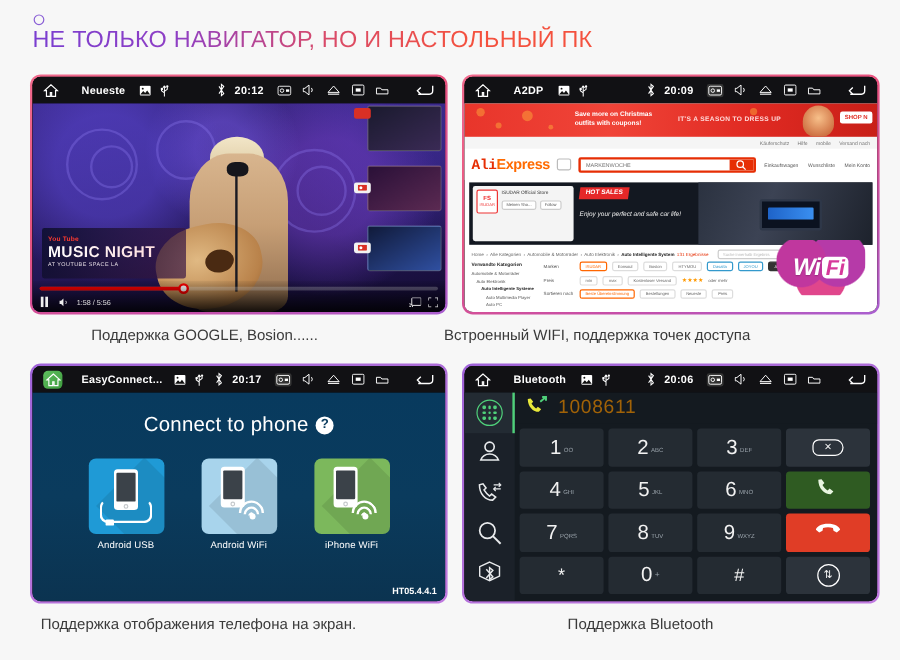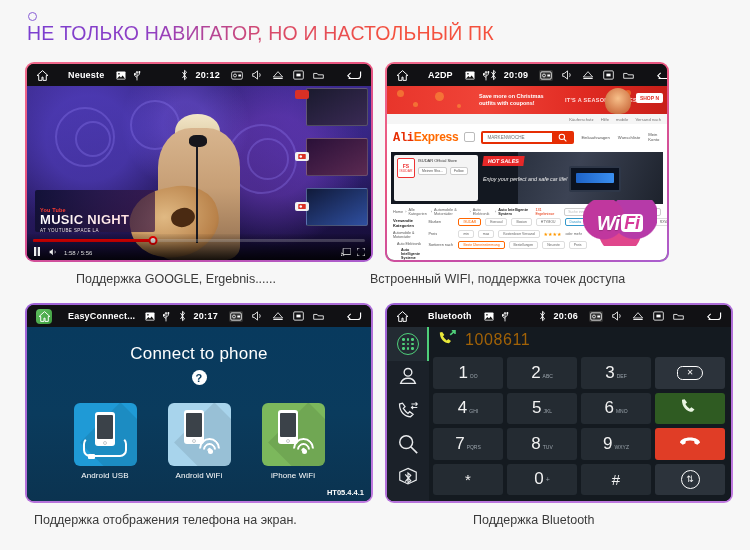--- a/index.html
+++ b/index.html
@@ -88,21 +88,21 @@
   .yt-tag{
     position:absolute; right:62px; width:14px; height:9px; border-radius:2px;
     background:#f2f2f2; display:flex; align-items:center; justify-content:center;
   }
   .yt-tag.g1{ top:4px; background:#d93025; }
   .yt-tag.g2{ top:66px; }
   .yt-tag.g3{ top:116px; }
   .yt-overlay{
     position:absolute; left:8px; bottom:28px; width:120px; height:42px;
     background:linear-gradient(110deg,rgba(12,14,44,.85),rgba(60,24,70,.7));
-    border-radius:2px; padding:17px 5px; color:#fff;
+    border-radius:2px; padding:7px 5px; color:#fff;
   }
   .yt-ov-logo{ font-size:5.5px; color:#ff3b30; font-weight:bold; letter-spacing:.2px; }
   .yt-ov-title{ font-size:13px; font-weight:bold; letter-spacing:.3px; line-height:1;
     background:linear-gradient(90deg,#ffffff,#ffd9d9); -webkit-background-clip:text; background-clip:text;
     -webkit-text-fill-color:transparent; }
   .yt-ov-sub{ font-size:4.5px; letter-spacing:.4px; color:#e8dfe6; margin-top:2px; }
   .yt-controls{
     position:absolute; left:0; right:0; bottom:0; height:26px;
     background:linear-gradient(180deg,rgba(0,0,0,.05),rgba(0,0,0,.85));
     display:flex; align-items:flex-end; padding:0 6px 4px;
@@ -193,21 +193,21 @@
     filter:blur(.2px);
   }
   .wifi-txt{ position:absolute; inset:0; display:flex; align-items:center; justify-content:center; gap:2px; }
   .wifi-wi{ color:#fff; font-size:20px; font-weight:bold; font-style:italic; letter-spacing:-1px; text-shadow:0 1px 1px rgba(0,0,0,.2); }
   .wifi-fi{ background:#fff; color:#d6399a; font-size:18px; font-weight:bold; font-style:italic;
     border-radius:4px; padding:0 3px; line-height:1.05; }
 
   
   .ec-body{ position:absolute; inset:22px 0 0 0; background:linear-gradient(180deg,#083a5e 0%,#0a3b5d 50%,#0b3350 100%); }
   .ec-title{ text-align:center; color:#fff; font-size:17px; margin-top:17px; letter-spacing:.2px;
-    display:flex; align-items:center; justify-content:center; gap:6px;flex-direction:column; }
+    display:flex; align-items:center; justify-content:center; gap:6px; }
   .ec-help{ width:15px; height:15px; border-radius:50%; background:#fff; color:#0a3b5d;
     font-size:11px; font-weight:bold; display:inline-flex; align-items:center; justify-content:center; }
   .ec-tiles{ display:flex; justify-content:center; gap:31px; margin-top:18px; }
   .ec-tile{ width:63px; text-align:center; }
   .ec-sq{ width:63px; height:63px; border-radius:6px; position:relative; overflow:hidden; }
   .ec-sq.blue{ background:#1f9ad6; }
   .ec-sq.lblue{ background:#a8d4ec; }
   .ec-sq.green{ background:#7cb85c; }
   .ec-shadow{ position:absolute; left:30%; top:18%; width:90%; height:90%;
     background:rgba(0,0,0,.09); transform:rotate(45deg); }
@@ -406,23 +406,23 @@
           <span class="sb-ico">
             <svg width="8" height="8" viewBox="0 0 10 10">
                 <path d="M0 3V0h3M7 0h3v3M10 7v3H7M3 10H0V7" stroke="#eee" stroke-width="1.2" fill="none"></path>
               </svg>
           </span>
         </span>
       </div>
     </div>
   </div>
 </div>
-<div class="caption" style="left:76px; top:272px;">Поддержка GOOGLE, Ergebnis......</div>
-
-<div class="panel pink" style="left:385px; top:62px; width:284px; height:200px;">
+<div class="caption" style="left:76px; top:272px;">Поддержка GOOGLE, Bosion......</div>
+
+<div class="panel pink" style="left:385px; top:62px; width:348px; height:200px;">
   <div class="screen">
 
     <div class="statusbar">
       <div class="sb-left">
         <span class="sb-ico">
           <svg width="13" height="13" viewBox="0 0 24 24">
               <path d="M12 3L2 12h3v9h6v-6h2v6h6v-9h3z" fill="none" stroke="#fff" stroke-width="1.8"></path>
             </svg>
         </span>
         <span class="sb-app">A2DP</span>

